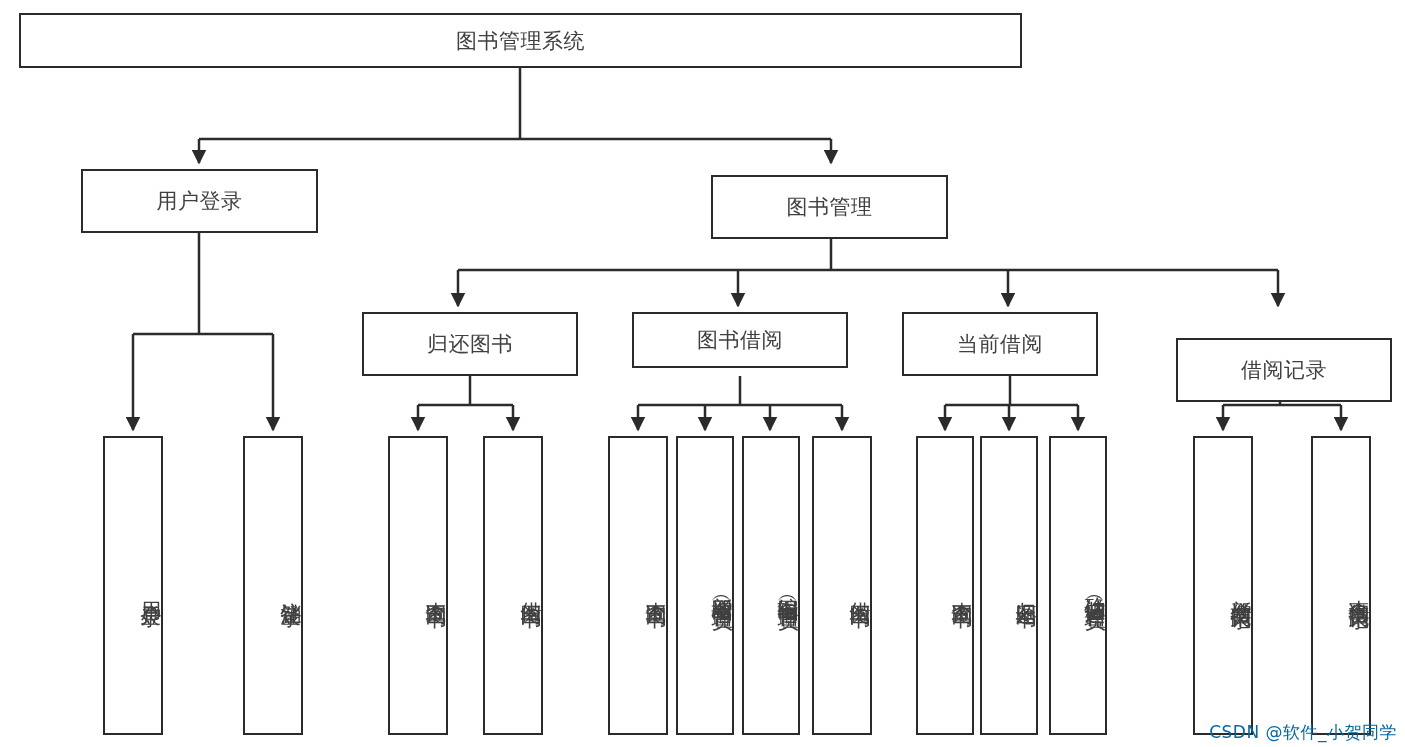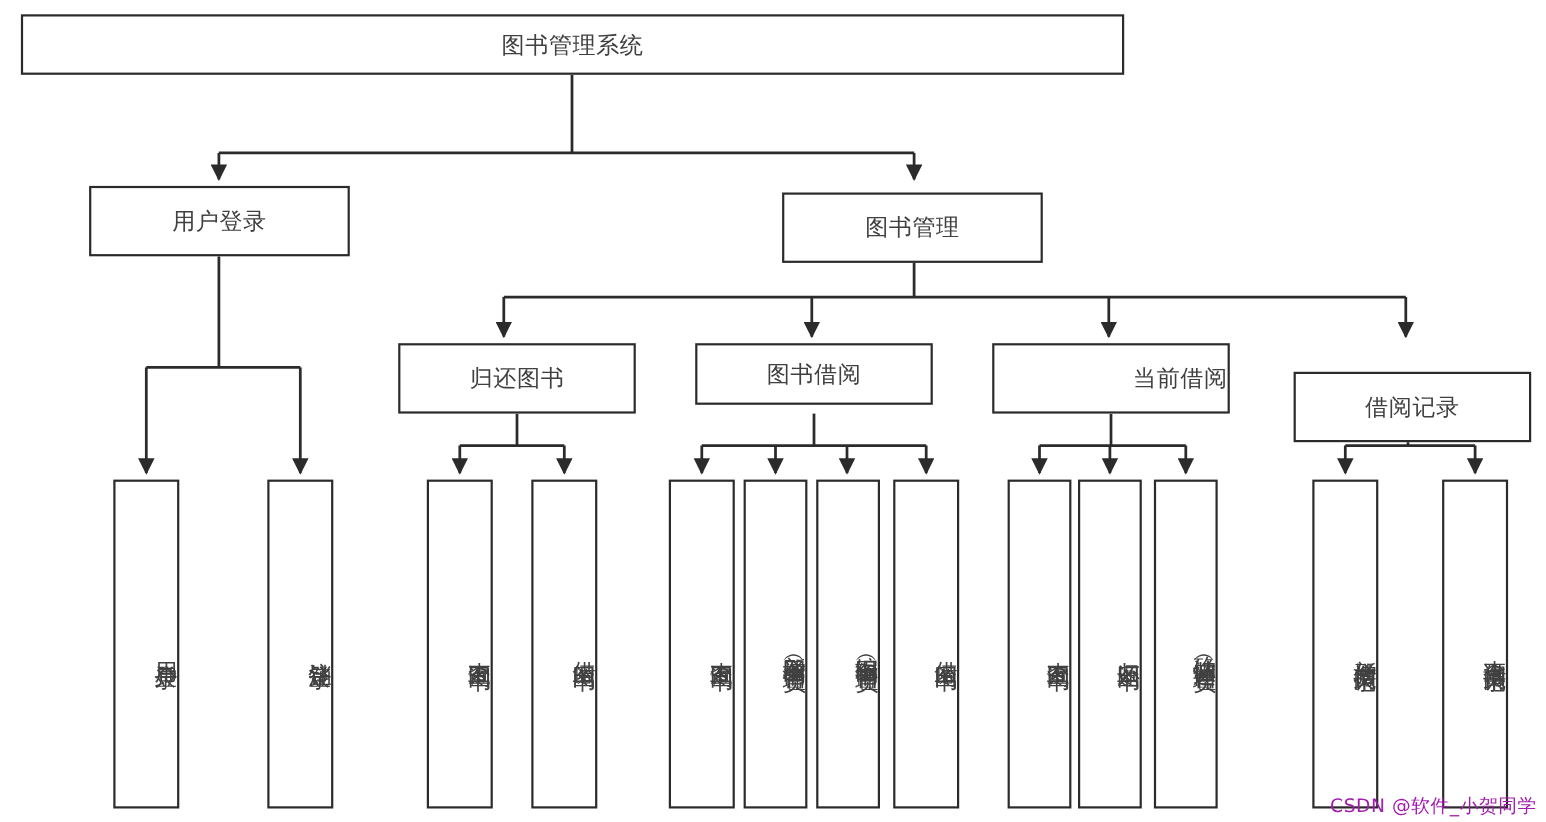--- a/index.html
+++ b/index.html
@@ -48,21 +48,21 @@
     justify-content: center;
   }
   .node .label {
     white-space: nowrap;
   }
   #watermark {
     position: absolute;
     right: 8px;
     bottom: 3px;
     font-size: 17px;
-    color: #a21caf;
+    color: #0369a1;
     white-space: nowrap;
     letter-spacing: 0.5px;
   }
 </style>
 </head>
 <body>
 
 <div id="canvas">
 
   <svg id="edges" viewBox="0 0 1405 747" xmlns="http://www.w3.org/2000/svg">
@@ -125,21 +125,21 @@
   <div class="node horiz" style="left:711px; top:175px; width:237px; height:64px;">
     <span class="label">图书管理</span>
   </div>
 
   <div class="node horiz" style="left:362px; top:312px; width:216px; height:64px;">
     <span class="label">归还图书</span>
   </div>
   <div class="node horiz" style="left:632px; top:312px; width:216px; height:56px;">
     <span class="label">图书借阅</span>
   </div>
-  <div class="node horiz" style="left:902px; top:312px; width:216px; height:64px;justify-content:flex-end;">
+  <div class="node horiz" style="left:902px; top:312px; width:196px; height:64px;">
     <span class="label">当前借阅</span>
   </div>
   <div class="node horiz" style="left:1176px; top:312px; width:216px; height:64px;margin-top:26px;">
     <span class="label">借阅记录</span>
   </div>
 
   <div class="node vert" style="left:103px; top:436px; width:60px; height:299px;">
     <span class="label">用户登录</span>
   </div>
   <div class="node vert" style="left:243px; top:436px; width:60px; height:299px;">

